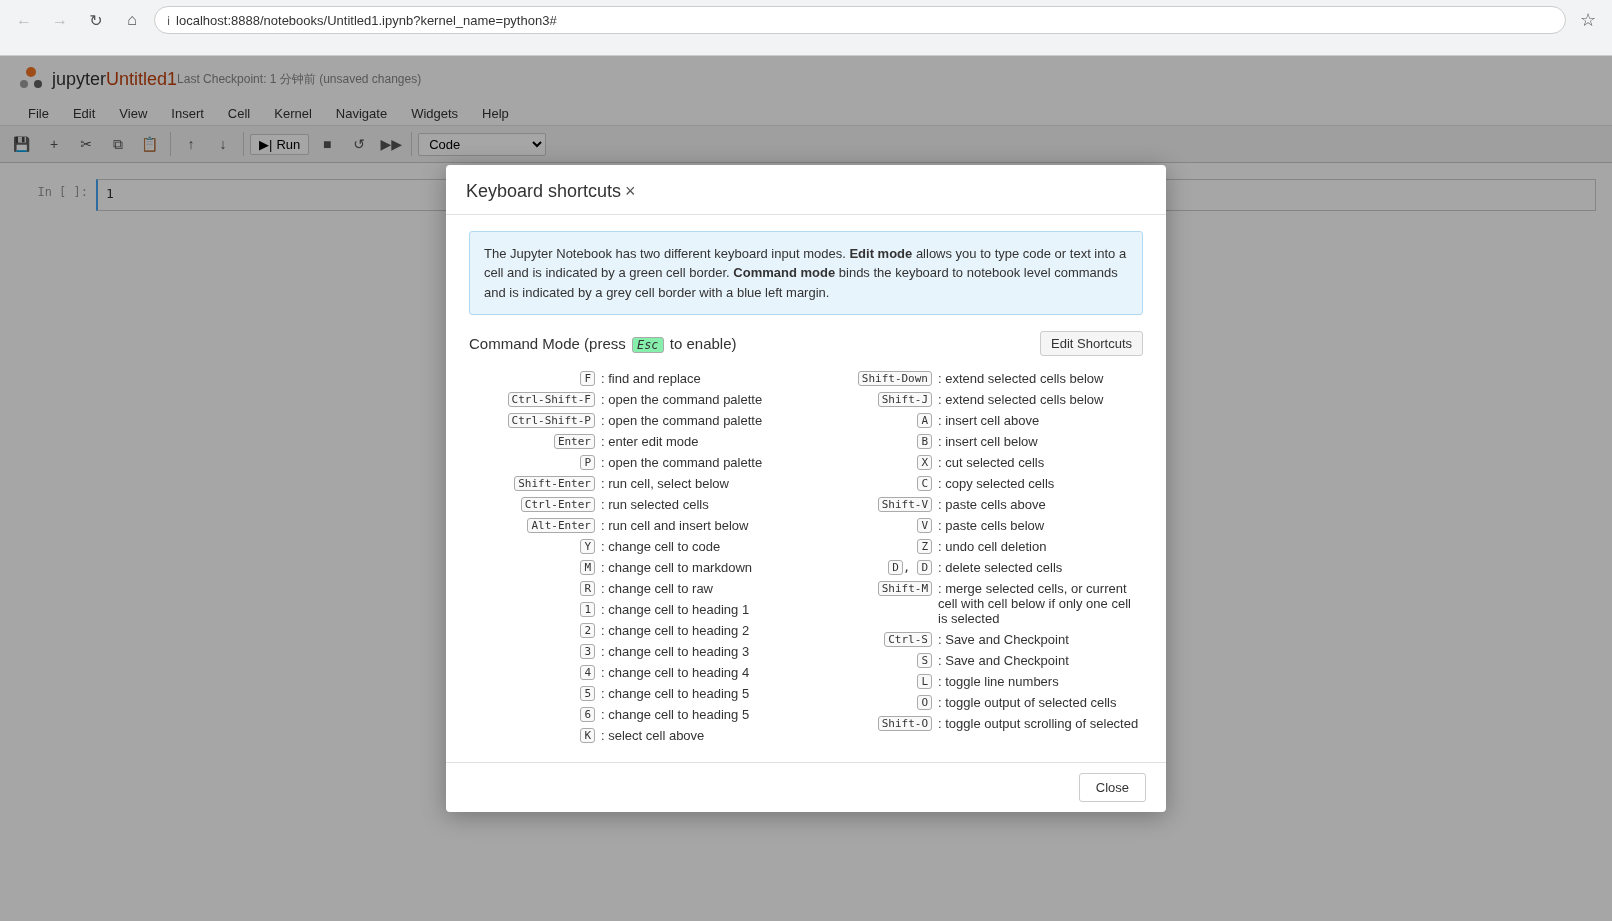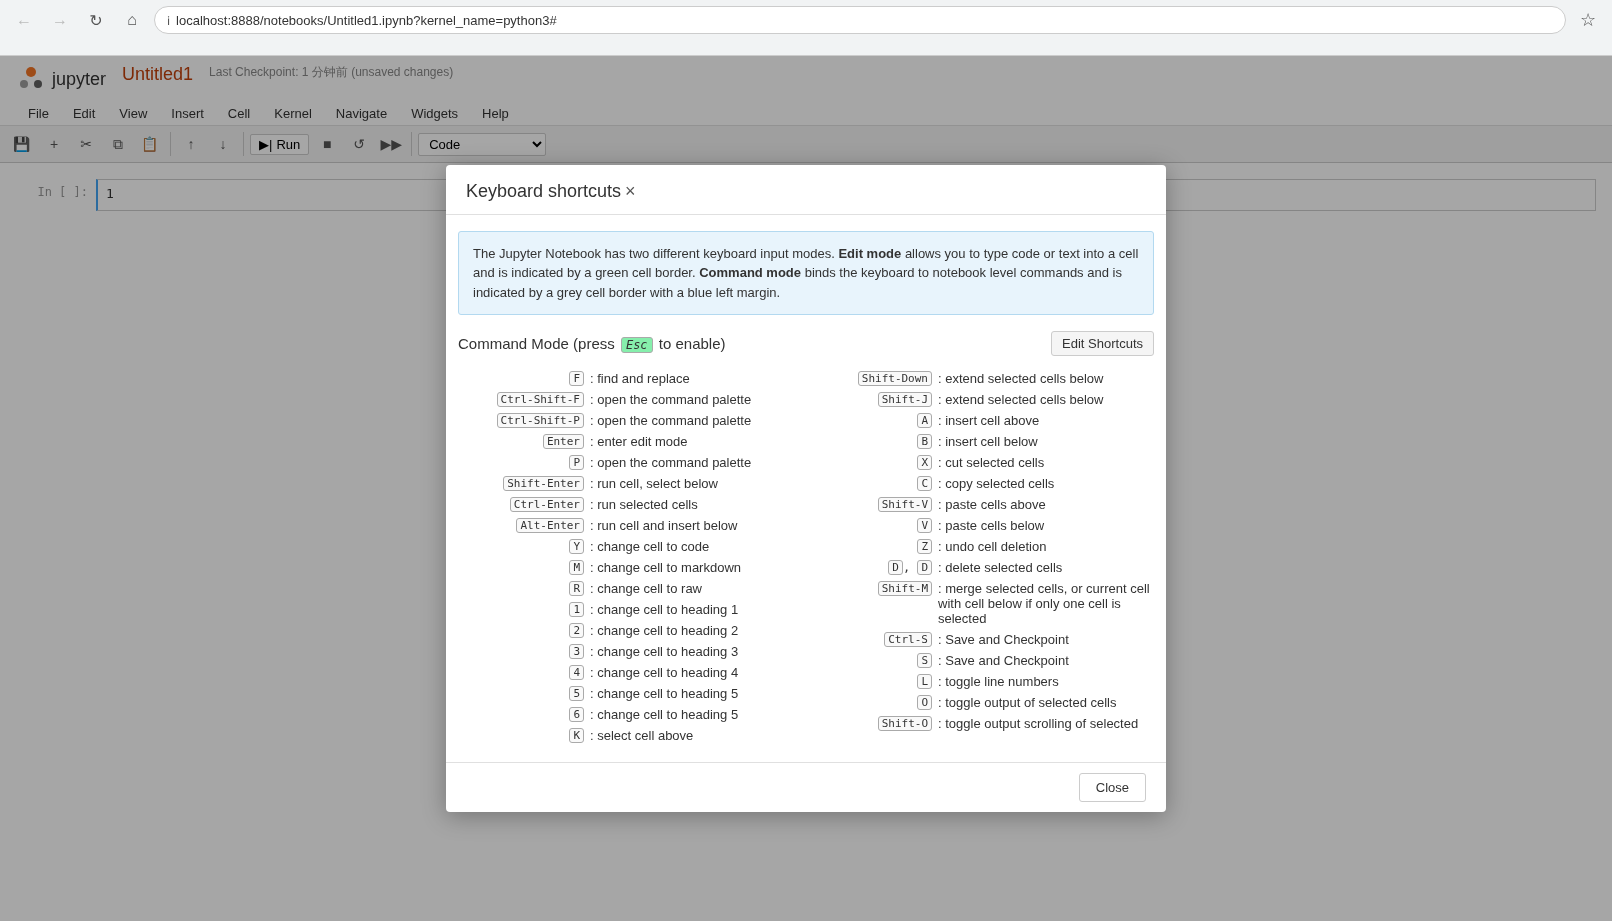--- a/index.html
+++ b/index.html
@@ -69,22 +69,21 @@
     }
 
     
     .jupyter-header {
       background: #fff;
       border-bottom: 1px solid #e0e0e0;
       padding: 8px 16px 0 16px;
     }
     .jupyter-title-row {
       display: flex;
-      align-items: flex-start;
-      gap: 16px;
+      align-items: center;
       padding-bottom: 4px;
     }
     .jupyter-logo {
       display: flex;
       align-items: center;
       gap: 6px;
       font-size: 20px;
       color: #333;
       font-weight: 300;
     }
@@ -215,21 +214,21 @@
       background: none;
       border: none;
       font-size: 18px;
       cursor: pointer;
       color: #555;
       padding: 0 4px;
     }
     .modal-body {
       flex: 1;
       overflow-y: auto;
-      padding: 16px 12px;
+      padding: 16px 23px;
     }
 
     
     .info-box {
       background: #e8f4fc;
       border: 1px solid #b3d9f0;
       border-radius: 3px;
       padding: 12px 14px;
       font-size: 13px;
       color: #333;

